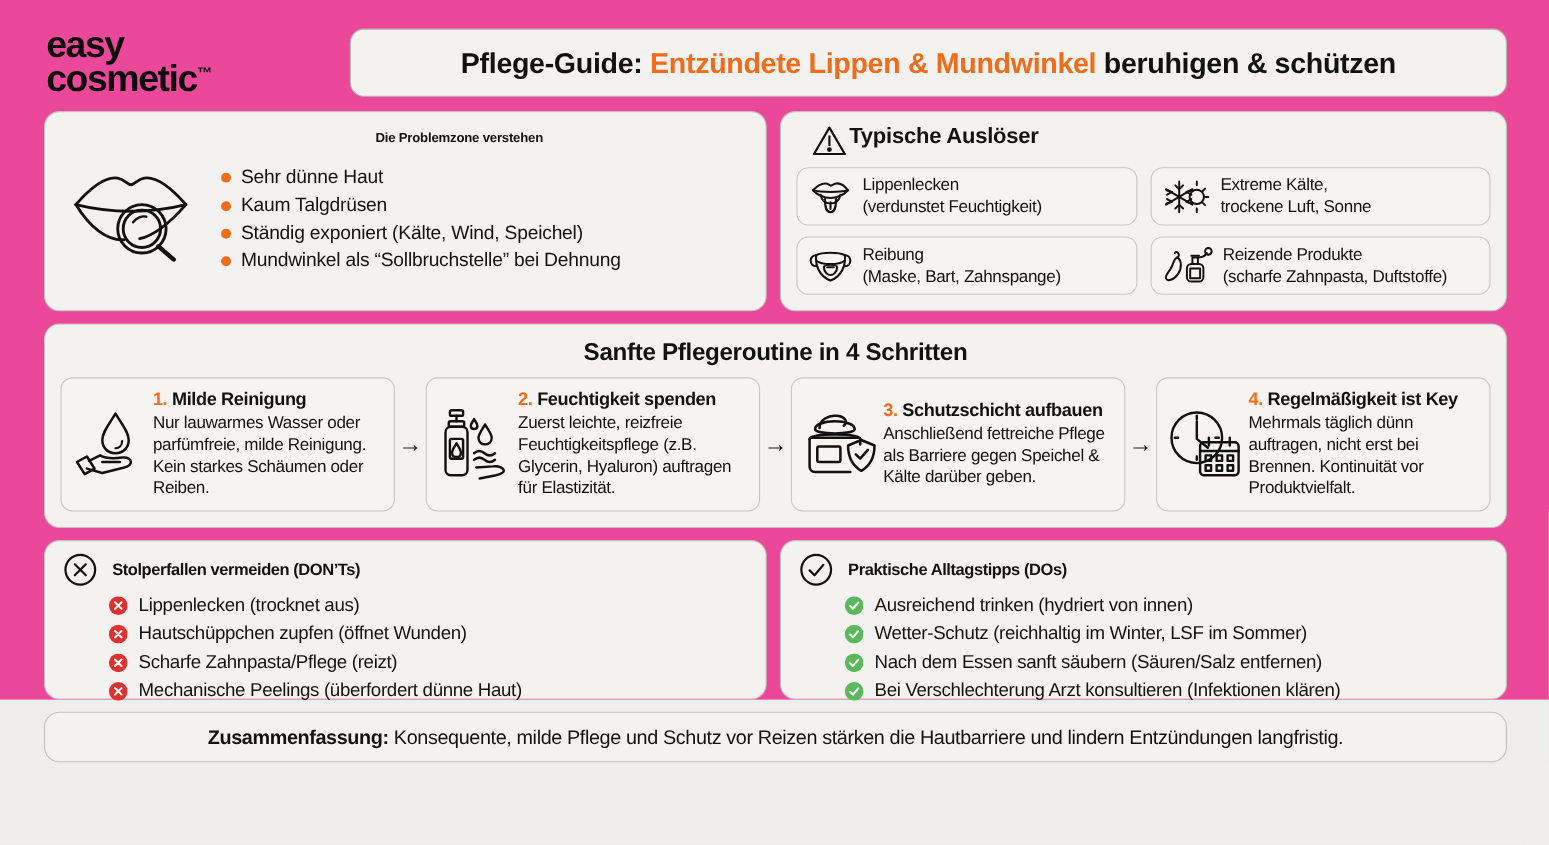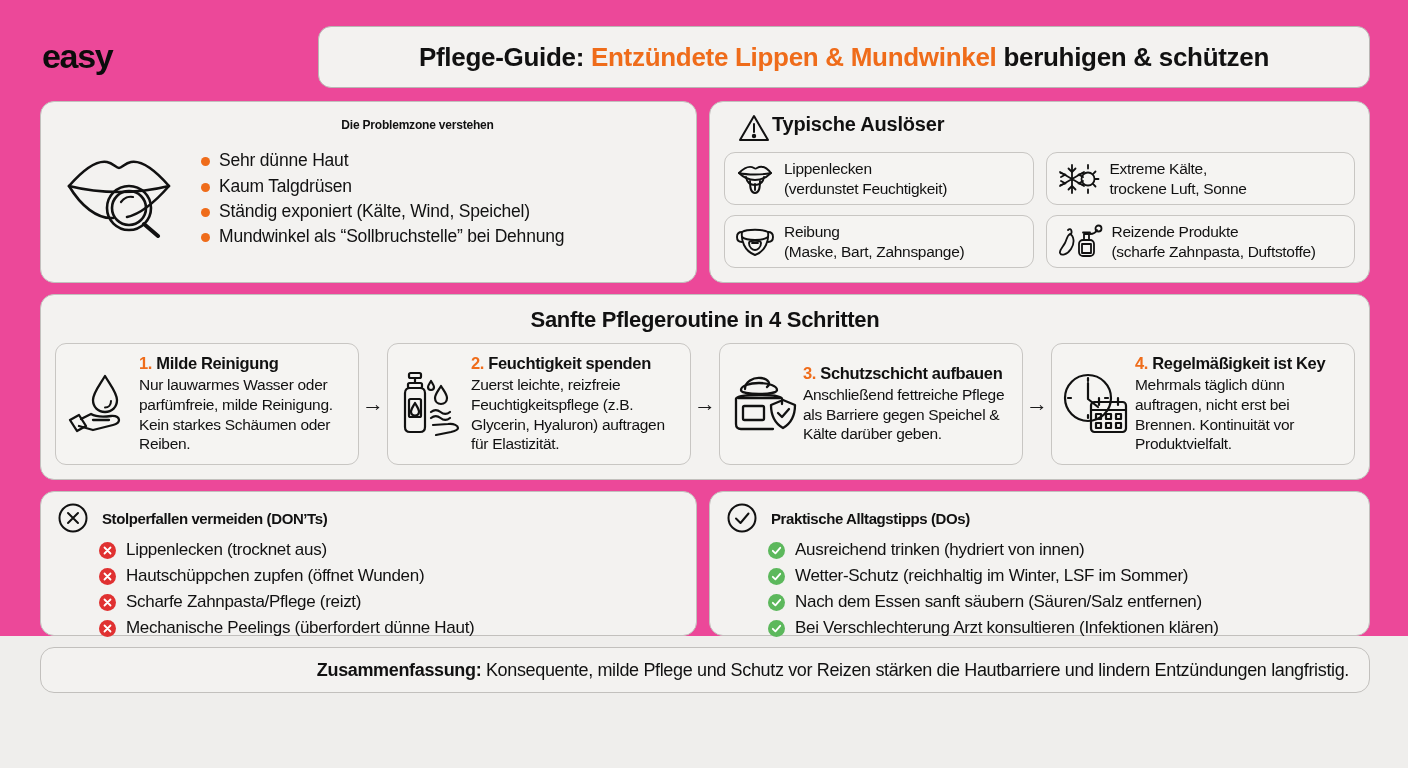--- a/index.html
+++ b/index.html
@@ -234,37 +234,38 @@
     left: 0;
     top: 5px;
   }
 
   
   .summary {
     margin: 11px 38px 0 40px;
     height: 46px;
     display: flex;
     align-items: center;
-    justify-content: flex-end;
+    justify-content: center;
     padding: 0 20px;
     box-sizing: border-box;
   }
   .summary-text { font-size: 18px; letter-spacing: -0.35px; }
   .summary-text b { font-weight: 700; }
 
   svg { display: block; }
 </style>
 </head>
 <body>
 
 <div class="page">
 
   <div class="header">
     <div class="brand">
       <span class="brand-line">easy</span>
+      <span class="brand-line brand-line2"><span>cosmetic</span><span class="brand-tm">™</span></span>
     </div>
     <div class="title-box">
       <div class="title-text"><span>Pflege-Guide: </span><span class="accent">Entzündete Lippen &amp; Mundwinkel</span><span> beruhigen &amp; schützen</span></div>
     </div>
   </div>
 
   <div class="row1">
 
     <div class="card card-problem">
       <div class="problem-icon">

